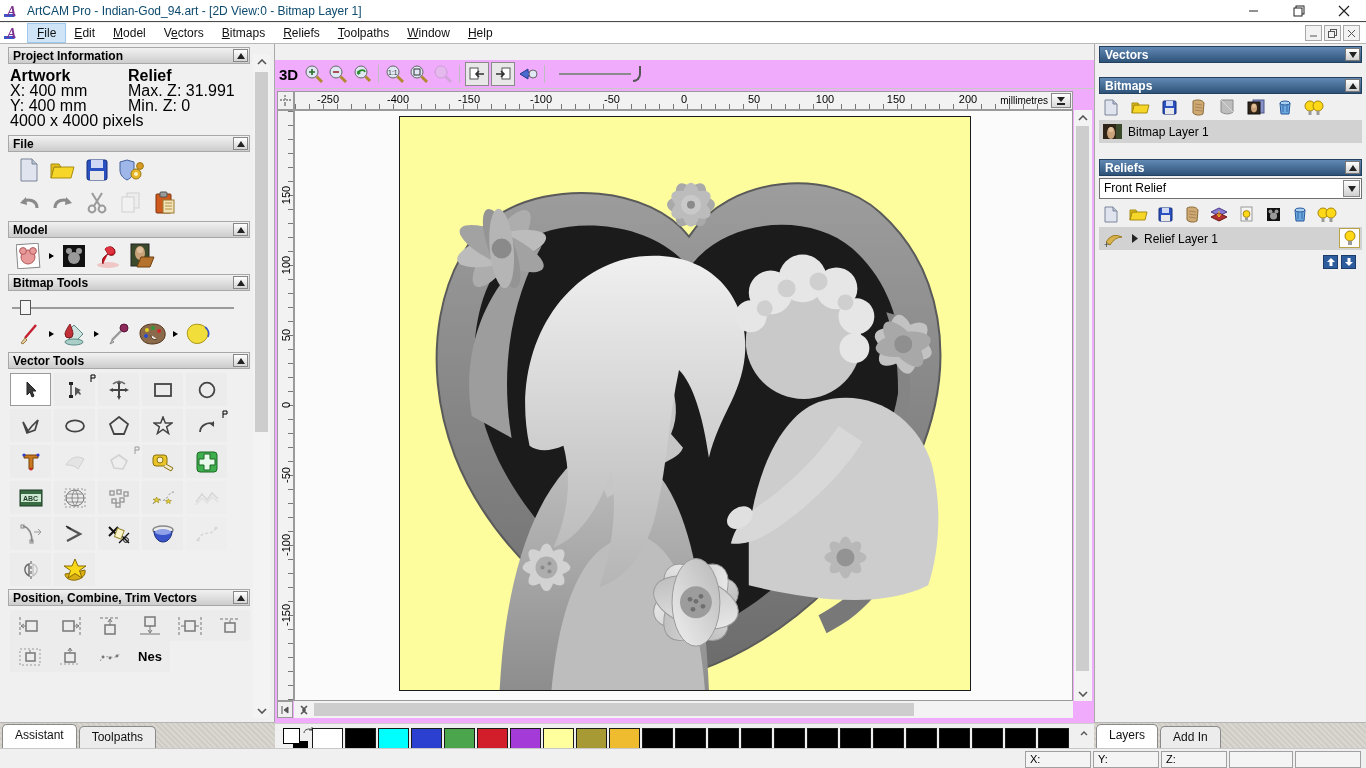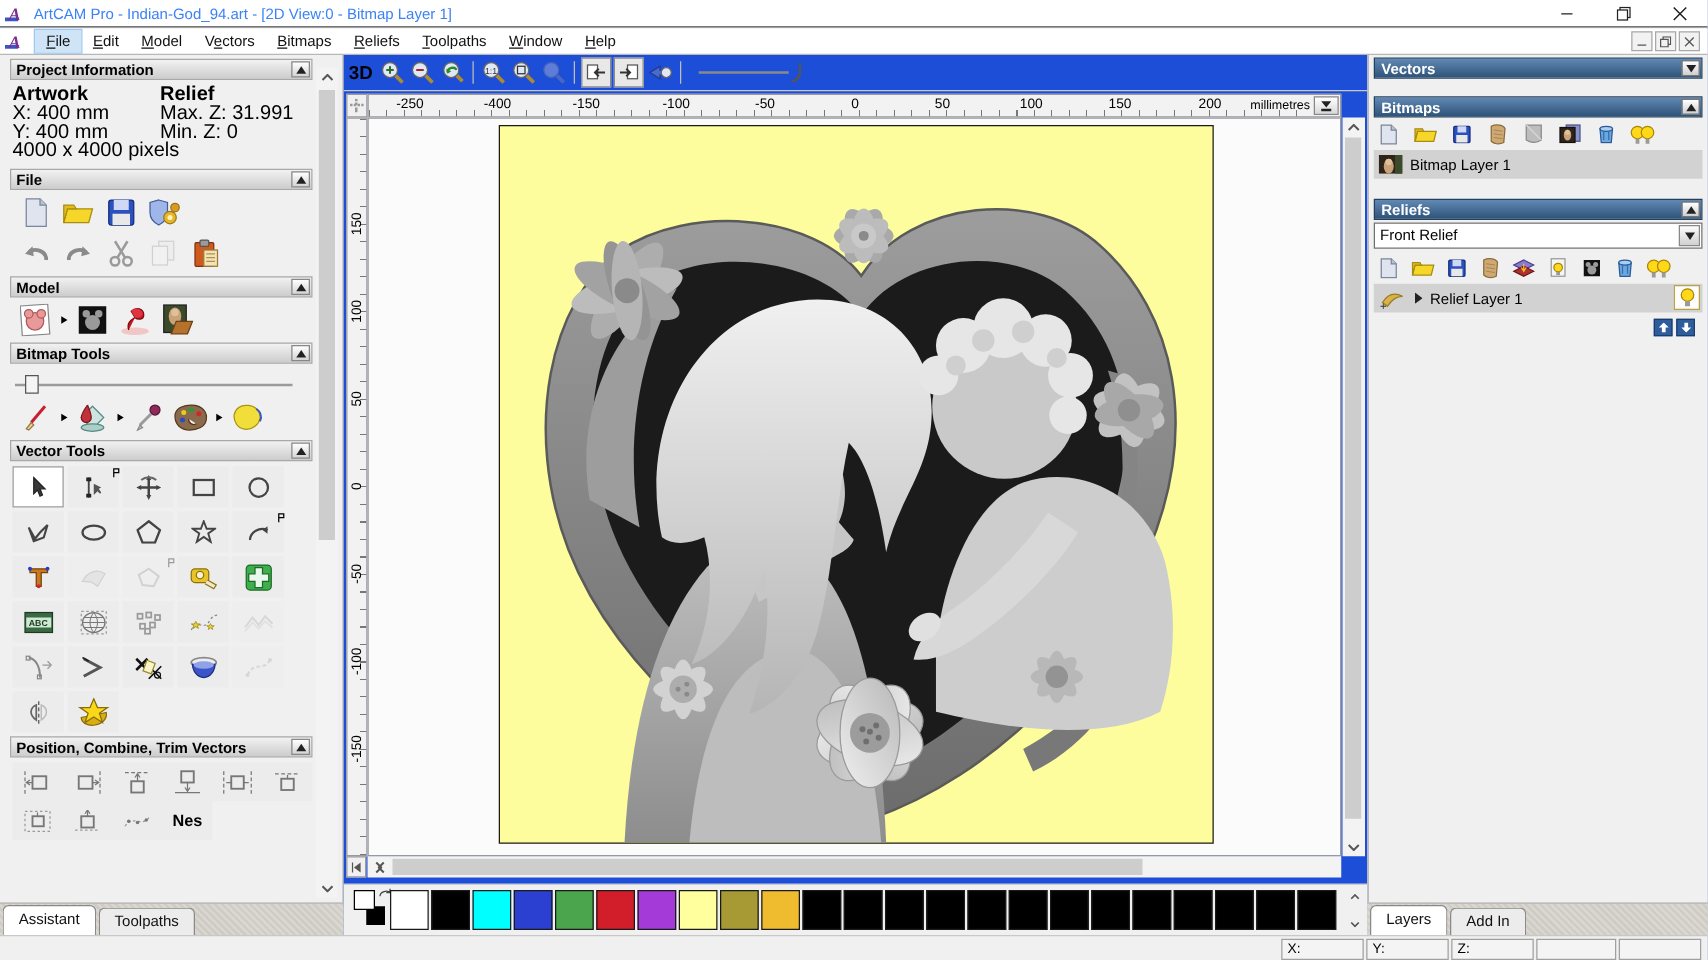--- a/index.html
+++ b/index.html
@@ -3,21 +3,21 @@
 <meta charset="utf-8">
 <style>
   * { margin:0; padding:0; box-sizing:border-box; }
   html,body { width:1366px; height:768px; overflow:hidden;
     font-family:"Liberation Sans", sans-serif; background:#f0f0f0; font-size:12px; }
 
   
   #titlebar { position:absolute; left:0; top:0; width:1366px; height:22px;
     background:#ffffff; border-bottom:1px solid #4a4a4a; display:flex; align-items:center; }
   #app-icon { width:18px; height:16px; margin:0 5px 0 4px; }
-  #title-text { font-size:12px; color:#3b82f6; }
+  #title-text { font-size:12px; color:#0c4a6e; }
   .win-controls { position:absolute; right:0; top:0; height:21px; display:flex; }
   .win-btn { width:45px; height:21px; display:flex; align-items:center; justify-content:center;
     color:#222; font-size:11px; }
   
   #menubar { position:absolute; left:0; top:23px; width:1366px; height:21px;
     background:#ffffff; display:flex; align-items:center; border-bottom:1px solid #b8b8b8; }
   #menu-icon { width:18px; height:16px; margin:0 6px 0 4px; }
   .menu-item { padding:2px 9px; color:#111; }
   .menu-item.sel { background:#cfe4f7; outline:1px solid #9ec8ee; }
   .menu-item u { text-decoration:underline; }
@@ -79,21 +79,21 @@
     border-bottom:none; border-radius:5px 5px 0 0; margin-right:2px; font-size:12px; color:#111; }
   .tab.active { background:#ffffff; height:24px; }
 
   
   #statusbar { position:absolute; left:0; top:748px; width:1366px; height:20px;
     background:#f0f0f0; border-top:1px solid #c8c8c8; }
   .st-cell { position:absolute; top:2px; height:17px; border:1px solid #a0a0a0;
     background:#f4f4f4; font-size:11px; padding:1px 4px; color:#000; }
 
   
-  #canvas-region { position:absolute; left:275px; top:44px; width:819px; height:704px; background:#1d4ed8; }
+  #canvas-region { position:absolute; left:275px; top:60px; width:819px; height:704px; background:#f0abfc; }
   #view-toolbar { position:absolute; left:0; top:0; width:819px; height:29px;
     display:flex; align-items:center; border-bottom:1px solid #c9c9c9; }
   .tb-btn { height:24px; min-width:24px; display:flex; align-items:center; justify-content:center; }
   #btn-3d { font-weight:bold; font-size:15px; color:#000; padding:0 4px; }
   .tb-sep { width:1px; height:18px; background:#bdbdbd; margin:0 4px; }
   .tb-toggle { border:1px solid #8a8a8a; background:#e8e8e8; margin:0 1px; }
   #view-slider { position:relative; width:88px; height:20px; margin-left:10px; }
   #view-slider .line { position:absolute; left:0; top:9px; width:72px; height:2px; background:#8a8a8a; }
   #view-slider .hook { position:absolute; right:6px; top:2px; width:8px; height:16px;
     border-right:2px solid #555; border-bottom:2px solid #555; border-radius:0 0 8px 0; }

